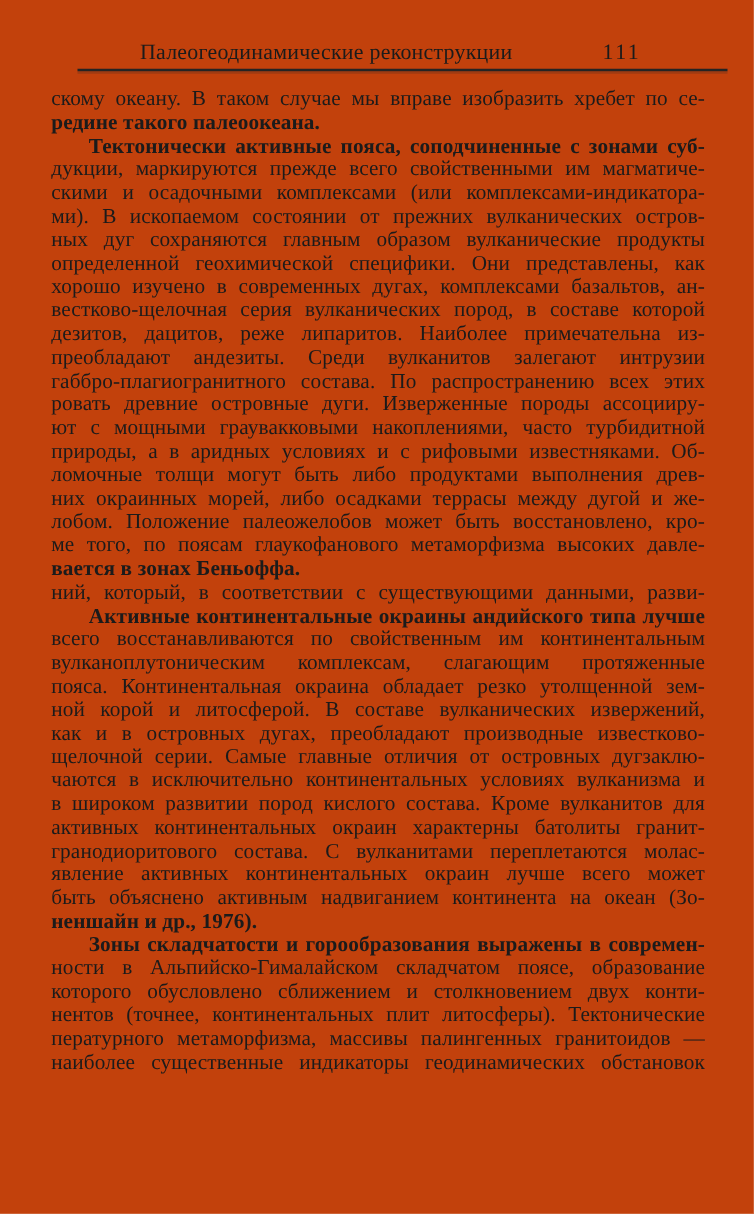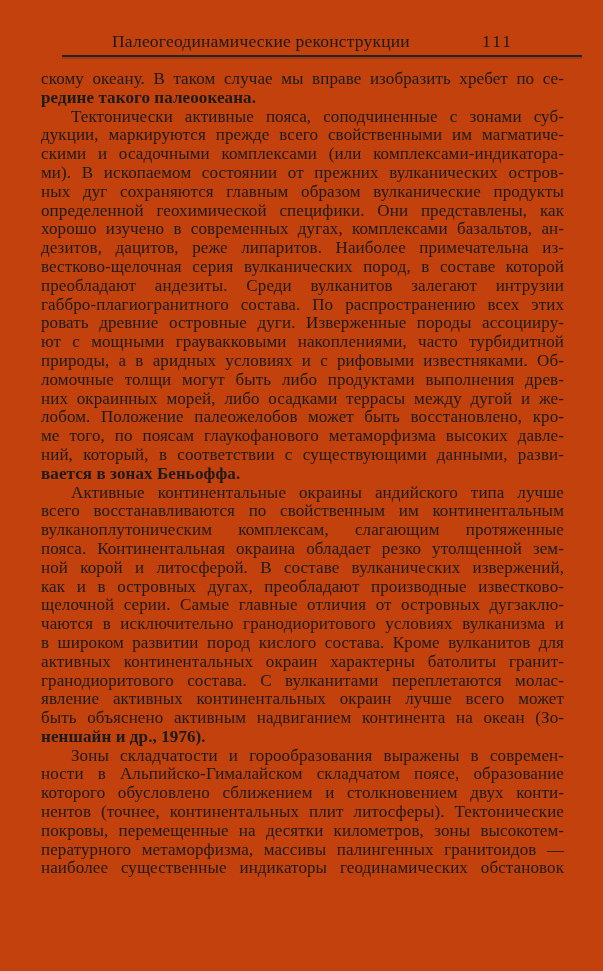--- a/index.html
+++ b/index.html
@@ -53,21 +53,21 @@
   .line {
     height: 18.8px;
     line-height: 18.8px;
     font-size: 17px;
     text-align: justify;
     text-align-last: justify;
     letter-spacing: 0.1px;
     white-space: normal;
     overflow: visible;
   }
-  .line.indent { padding-left: 30px; }
+  .line.indent { padding-left: 30px; font-weight: bold; }
   .line.lastline { text-align-last: left; font-weight: bold; }
 </style>
 </head>
 <body>
 
 <div class="page">
 
   <div class="running-head">
     <span class="title">Палеогеодинамические реконструкции</span>
     <span class="pageno">111</span>
@@ -81,54 +81,53 @@
         <div class="line lastline">редине такого палеоокеана.</div>
       </div>
       <div class="paragraph">
         <div class="line indent">Тектонически активные пояса, соподчиненные с зонами суб-</div>
         <div class="line">дукции, маркируются прежде всего свойственными им магматиче-</div>
         <div class="line">скими и осадочными комплексами (или комплексами-индикатора-</div>
         <div class="line">ми). В ископаемом состоянии от прежних вулканических остров-</div>
         <div class="line">ных дуг сохраняются главным образом вулканические продукты</div>
         <div class="line">определенной геохимической специфики. Они представлены, как</div>
         <div class="line">хорошо изучено в современных дугах, комплексами базальтов, ан-</div>
+        <div class="line">вестково-щелочная серия вулканических пород, в составе которой</div>
         <div class="line">дезитов, дацитов, реже липаритов. Наиболее примечательна из-</div>
-        <div class="line">вестково-щелочная серия вулканических пород, в составе которой</div>
         <div class="line">преобладают андезиты. Среди вулканитов залегают интрузии</div>
         <div class="line">габбро-плагиогранитного состава. По распространению всех этих</div>
         <div class="line">ровать древние островные дуги. Изверженные породы ассоцииру-</div>
         <div class="line">ют с мощными граувакковыми накоплениями, часто турбидитной</div>
         <div class="line">природы, а в аридных условиях и с рифовыми известняками. Об-</div>
         <div class="line">ломочные толщи могут быть либо продуктами выполнения древ-</div>
         <div class="line">них окраинных морей, либо осадками террасы между дугой и же-</div>
         <div class="line">лобом. Положение палеожелобов может быть восстановлено, кро-</div>
         <div class="line">ме того, по поясам глаукофанового метаморфизма высоких давле-</div>
+        <div class="line lastline">вается в зонах Беньоффа.</div>
         <div class="line">ний, который, в соответствии с существующими данными, разви-</div>
-        <div class="line lastline">вается в зонах Беньоффа.</div>
       </div>
       <div class="paragraph">
         <div class="line indent">Активные континентальные окраины андийского типа лучше</div>
         <div class="line">всего восстанавливаются по свойственным им континентальным</div>
         <div class="line">вулканоплутоническим комплексам, слагающим протяженные</div>
         <div class="line">пояса. Континентальная окраина обладает резко утолщенной зем-</div>
         <div class="line">ной корой и литосферой. В составе вулканических извержений,</div>
         <div class="line">как и в островных дугах, преобладают производные известково-</div>
         <div class="line">щелочной серии. Самые главные отличия от островных дугзаклю-</div>
-        <div class="line">чаются в исключительно гранодиоритового условиях вулканизма и</div>
+        <div class="line">чаются в исключительно континентальных условиях вулканизма и</div>
         <div class="line">в широком развитии пород кислого состава. Кроме вулканитов для</div>
         <div class="line">активных континентальных окраин характерны батолиты гранит-</div>
         <div class="line">гранодиоритового состава. С вулканитами переплетаются молас-</div>
         <div class="line">явление активных континентальных окраин лучше всего может</div>
         <div class="line">быть объяснено активным надвиганием континента на океан (Зо-</div>
         <div class="line lastline">неншайн и др., 1976).</div>
       </div>
       <div class="paragraph">
         <div class="line indent">Зоны складчатости и горообразования выражены в современ-</div>
         <div class="line">ности в Альпийско-Гималайском складчатом поясе, образование</div>
         <div class="line">которого обусловлено сближением и столкновением двух конти-</div>
         <div class="line">нентов (точнее, континентальных плит литосферы). Тектонические</div>
-        <div class="line">покровы, перемещенные на десятки километров, зоны высокотем-</div>
         <div class="line">пературного метаморфизма, массивы палингенных гранитоидов —</div>
         <div class="line">наиболее существенные индикаторы геодинамических обстановок</div>
       </div>
     </div>
 
 </div>
 
 </body></html>

